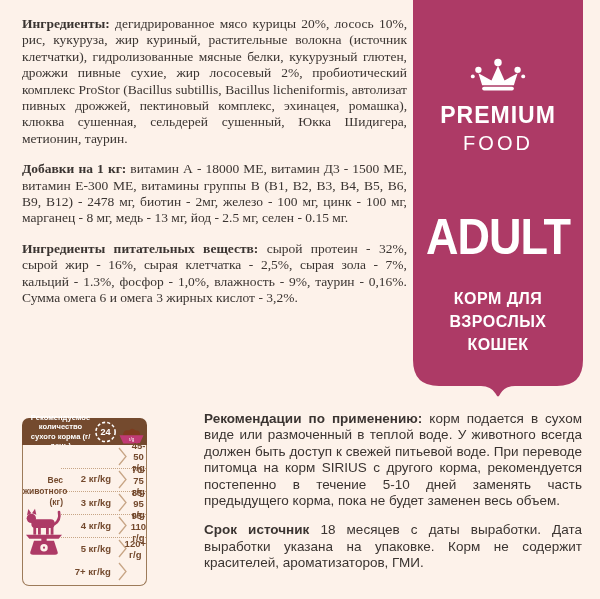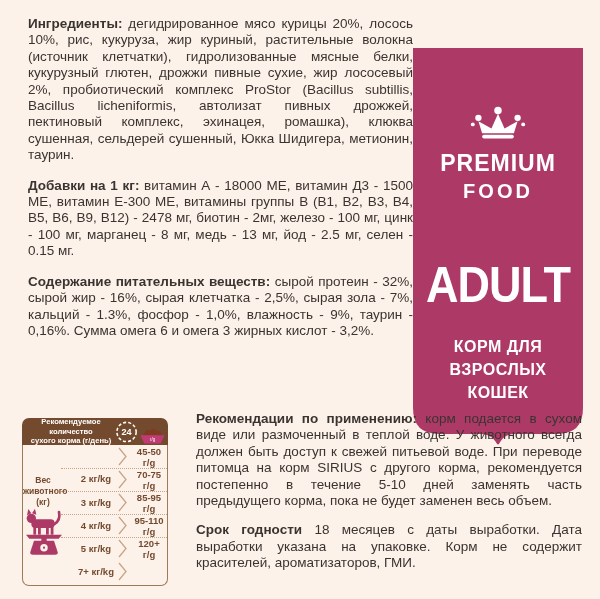--- a/index.html
+++ b/index.html
@@ -6,36 +6,36 @@
   body{
     width:600px;height:599px;
     background:#fdf2ea;
     font-family:"Liberation Sans","DejaVu Sans",sans-serif;
     position:relative;overflow:hidden;
     color:#3a3431;
   }
   .page{position:absolute;inset:0;}
 
   
-  .left-col{position:absolute;left:28px;top:16px;width:385px;}
+  .left-col{position:absolute;left:22px;top:16px;width:385px;font-family:Liberation Serif, serif;}
   .left-col p{margin:0 0 14px 0;font-size:13.5px;line-height:16.4px;text-align:justify;}
   .left-col p b{color:#3a3431;}
 
   
-  .side-panel{position:absolute;left:413px;top:0;width:170px;height:401px;margin-top:48px;}
+  .side-panel{position:absolute;left:413px;top:0;width:170px;height:401px;}
   .side-panel svg.shape{position:absolute;inset:0;display:block;}
   .panel-content{position:absolute;inset:0;text-align:center;color:#fff;}
   .crown-wrap{margin-top:56px;}
   .brand1{font-size:23px;font-weight:bold;letter-spacing:1px;margin-top:4px;}
-  .brand2{font-size:20px;font-weight:bold;letter-spacing:3px;margin-top:3px;}
+  .brand2{font-size:20px;font-weight:normal;letter-spacing:3px;margin-top:3px;}
   .adult{font-size:45px;font-weight:bold;letter-spacing:-1px;margin-top:56px;transform:scaleY(1.12);}
   .subtitle{font-size:16px;font-weight:bold;line-height:23px;margin-top:24px;letter-spacing:.5px;}
 
   
-  .feeding-table{position:absolute;left:22px;top:418px;width:146px;}
+  .feeding-table{position:absolute;left:22px;top:418px;width:125px;}
   .ft-header{
     background:#744a2e;border-radius:7px 7px 0 0;height:27px;
     display:flex;align-items:center;padding:0 3px 0 5px;box-sizing:border-box;
   }
   .ft-header-text{flex:1;color:#fff;font-size:7.6px;font-weight:bold;text-align:center;line-height:1.25;}
   .ft-body{
     border:1px solid #9d7b5a;border-top:none;border-radius:0 0 7px 7px;
     position:relative;height:141px;box-sizing:border-box;background:#fdf2ea;
   }
   .ft-row{margin-left:38px;height:23.1px;display:flex;align-items:center;box-sizing:border-box;}
@@ -44,32 +44,32 @@
   .a-cell{flex:1;text-align:center;font-size:9.5px;font-weight:bold;color:#744a2e;}
   .ft-label{
     position:absolute;left:0;top:30px;width:40px;text-align:center;
     font-size:8.5px;font-weight:bold;color:#744a2e;line-height:1.3;white-space:pre-line;
   }
   .cat-wrap{position:absolute;left:1px;top:62px;}
   .zigzag{position:absolute;left:95px;top:0;}
 
   
   .right-col{position:absolute;left:192px;top:411px;width:390px;}
-  .right-col p{margin:0 0 13px 4px;font-size:13.5px;line-height:16.4px;text-align:justify;}
-  .pre{white-space:pre-line;}
+  .right-col p{margin:0 0 13px 12px;font-size:13.5px;line-height:16.4px;text-align:justify;}
+  .pre{white-space:pre-line;text-align:right;}
 </style>
 </head>
 <body>
 
 <div class="page">
 
   <div class="left-col">
     <p><b>Ингредиенты:</b> <span>дегидрированное мясо курицы 20%, лосось 10%, рис, кукуруза, жир куриный, растительные волокна (источник клетчатки), гидролизованные мясные белки, кукурузный глютен, дрожжи пивные сухие, жир лососевый 2%, пробиотический комплекс ProStor (Bacillus subtillis, Bacillus licheniformis, автолизат пивных дрожжей, пектиновый комплекс, эхинацея, ромашка), клюква сушенная, сельдерей сушенный, Юкка Шидигера, метионин, таурин.</span></p>
     <p><b>Добавки на 1 кг:</b> <span>витамин А - 18000 МЕ, витамин Д3 - 1500 МЕ, витамин Е-300 МЕ, витамины группы В (В1, В2, В3, В4, В5, В6, В9, В12) - 2478 мг, биотин - 2мг, железо - 100 мг, цинк - 100 мг, марганец - 8 мг, медь - 13 мг, йод - 2.5 мг, селен - 0.15 мг.</span></p>
-    <p><b>Содержание питательных веществ:</b> <span>сырой протеин - 32%, сырой жир - 16%, сырая клетчатка - 2,5%, сырая зола - 7%, кальций - 1.3%, фосфор - 1,0%, влажность - 9%, таурин - 0,16%. Сумма омега 6  и омега 3 жирных кислот - 3,2%.</span></p>
+    <p><b>Ингредиенты питательных веществ:</b> <span>сырой протеин - 32%, сырой жир - 16%, сырая клетчатка - 2,5%, сырая зола - 7%, кальций - 1.3%, фосфор - 1,0%, влажность - 9%, таурин - 0,16%. Сумма омега 6  и омега 3 жирных кислот - 3,2%.</span></p>
   </div>
 
   <div class="side-panel">
     <svg class="shape" width="170" height="401" viewBox="0 0 170 401">
       <path d="M0,0 H170 V360 Q170,386 144,386 H102 Q92,386 87.5,393.5 Q86,396.5 85,396.5 Q84,396.5 82.5,393.5 Q78,386 68,386 H26 Q0,386 0,360 Z" fill="#ad3a66"></path>
     </svg>
     <div class="panel-content">
       <div class="crown-wrap">
         <svg width="56" height="38" viewBox="0 0 60 40">
           <g fill="#ffffff">
@@ -163,16 +163,16 @@
           <polyline points="1,72 8,80.5  1,89"></polyline>
           <polyline points="1,95 8,103.5 1,112"></polyline>
           <polyline points="1,118 8,126.5 1,135"></polyline>
         </g>
       </svg>
     </div>
   </div>
 
   <div class="right-col">
     <p><b>Рекомендации по применению:</b> <span>корм подается в сухом виде или размоченный в теплой воде.  У животного всегда должен быть доступ к свежей питьевой воде. При переводе питомца на корм SIRIUS с другого корма, рекомендуется постепенно в течение 5-10 дней заменять часть предыдущего корма, пока не будет заменен весь объем.</span></p>
-    <p><b>Срок годности</b> <span>18 месяцев с даты выработки. Дата выработки указана на упаковке. Корм не содержит  красителей, ароматизаторов, ГМИ.</span></p>
+    <p><b>Срок источник</b> <span>18 месяцев с даты выработки. Дата выработки указана на упаковке. Корм не содержит  красителей, ароматизаторов, ГМИ.</span></p>
   </div>
 
 </div>
 
 </body></html>

